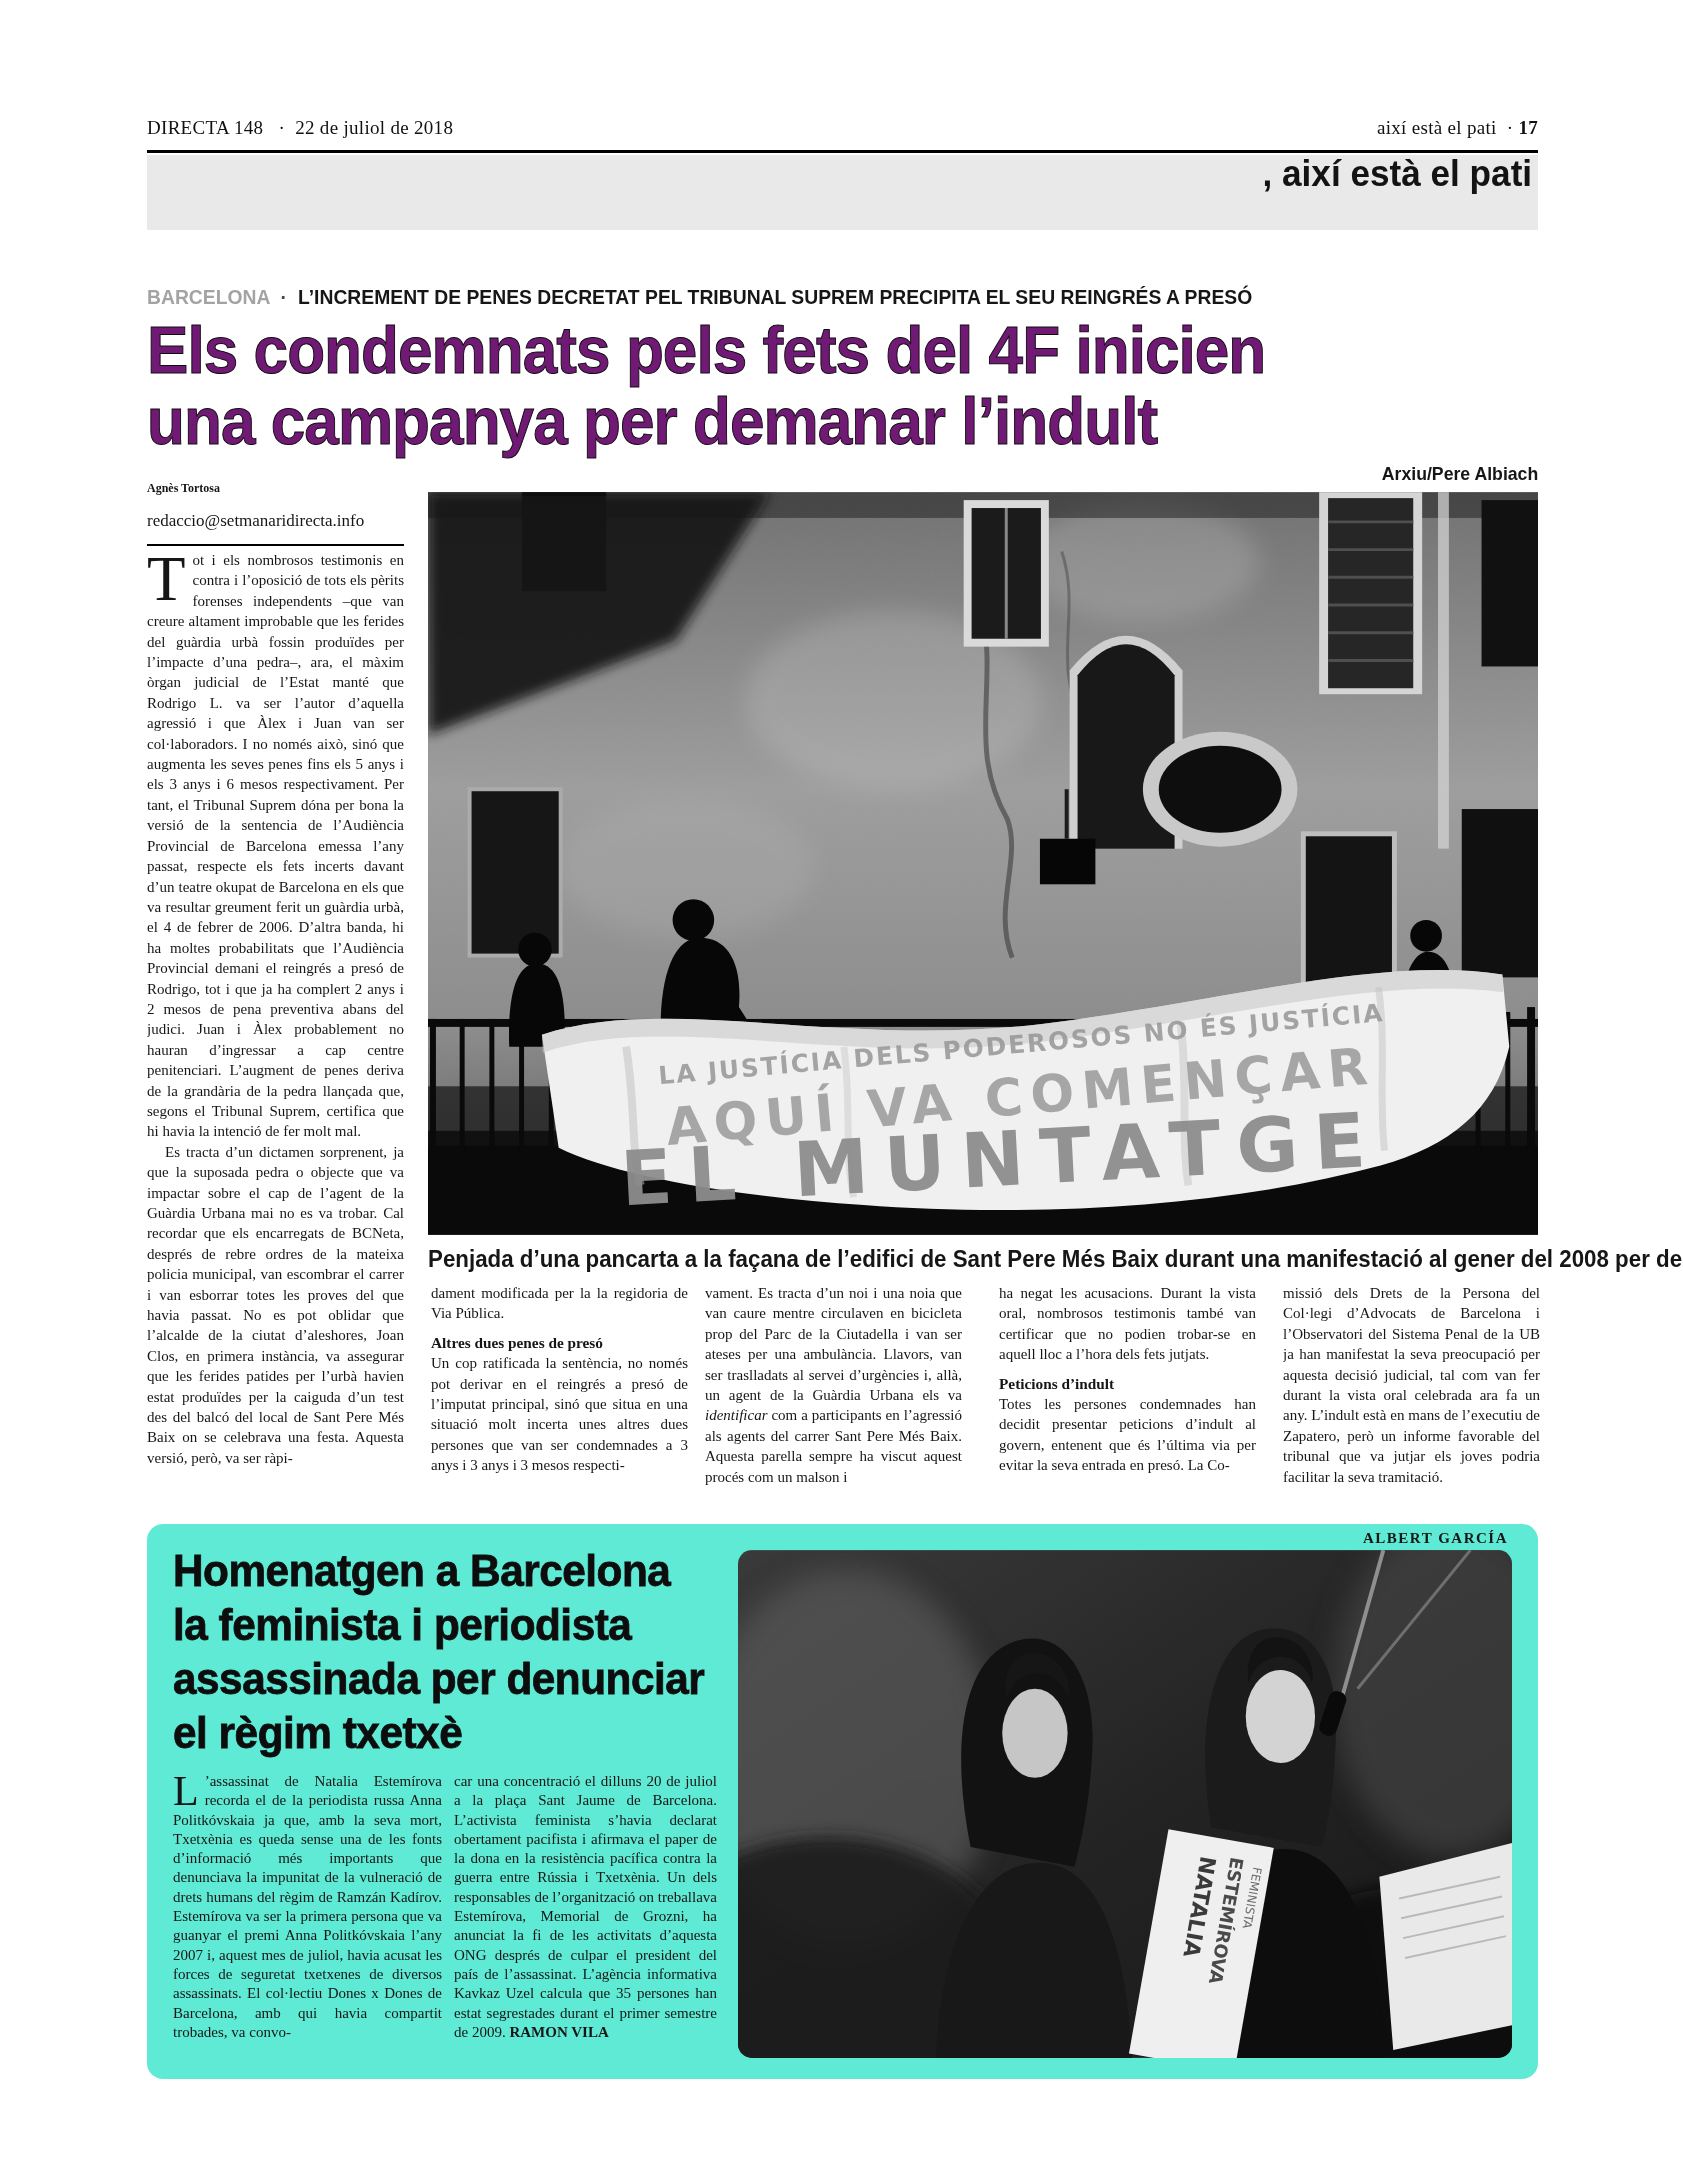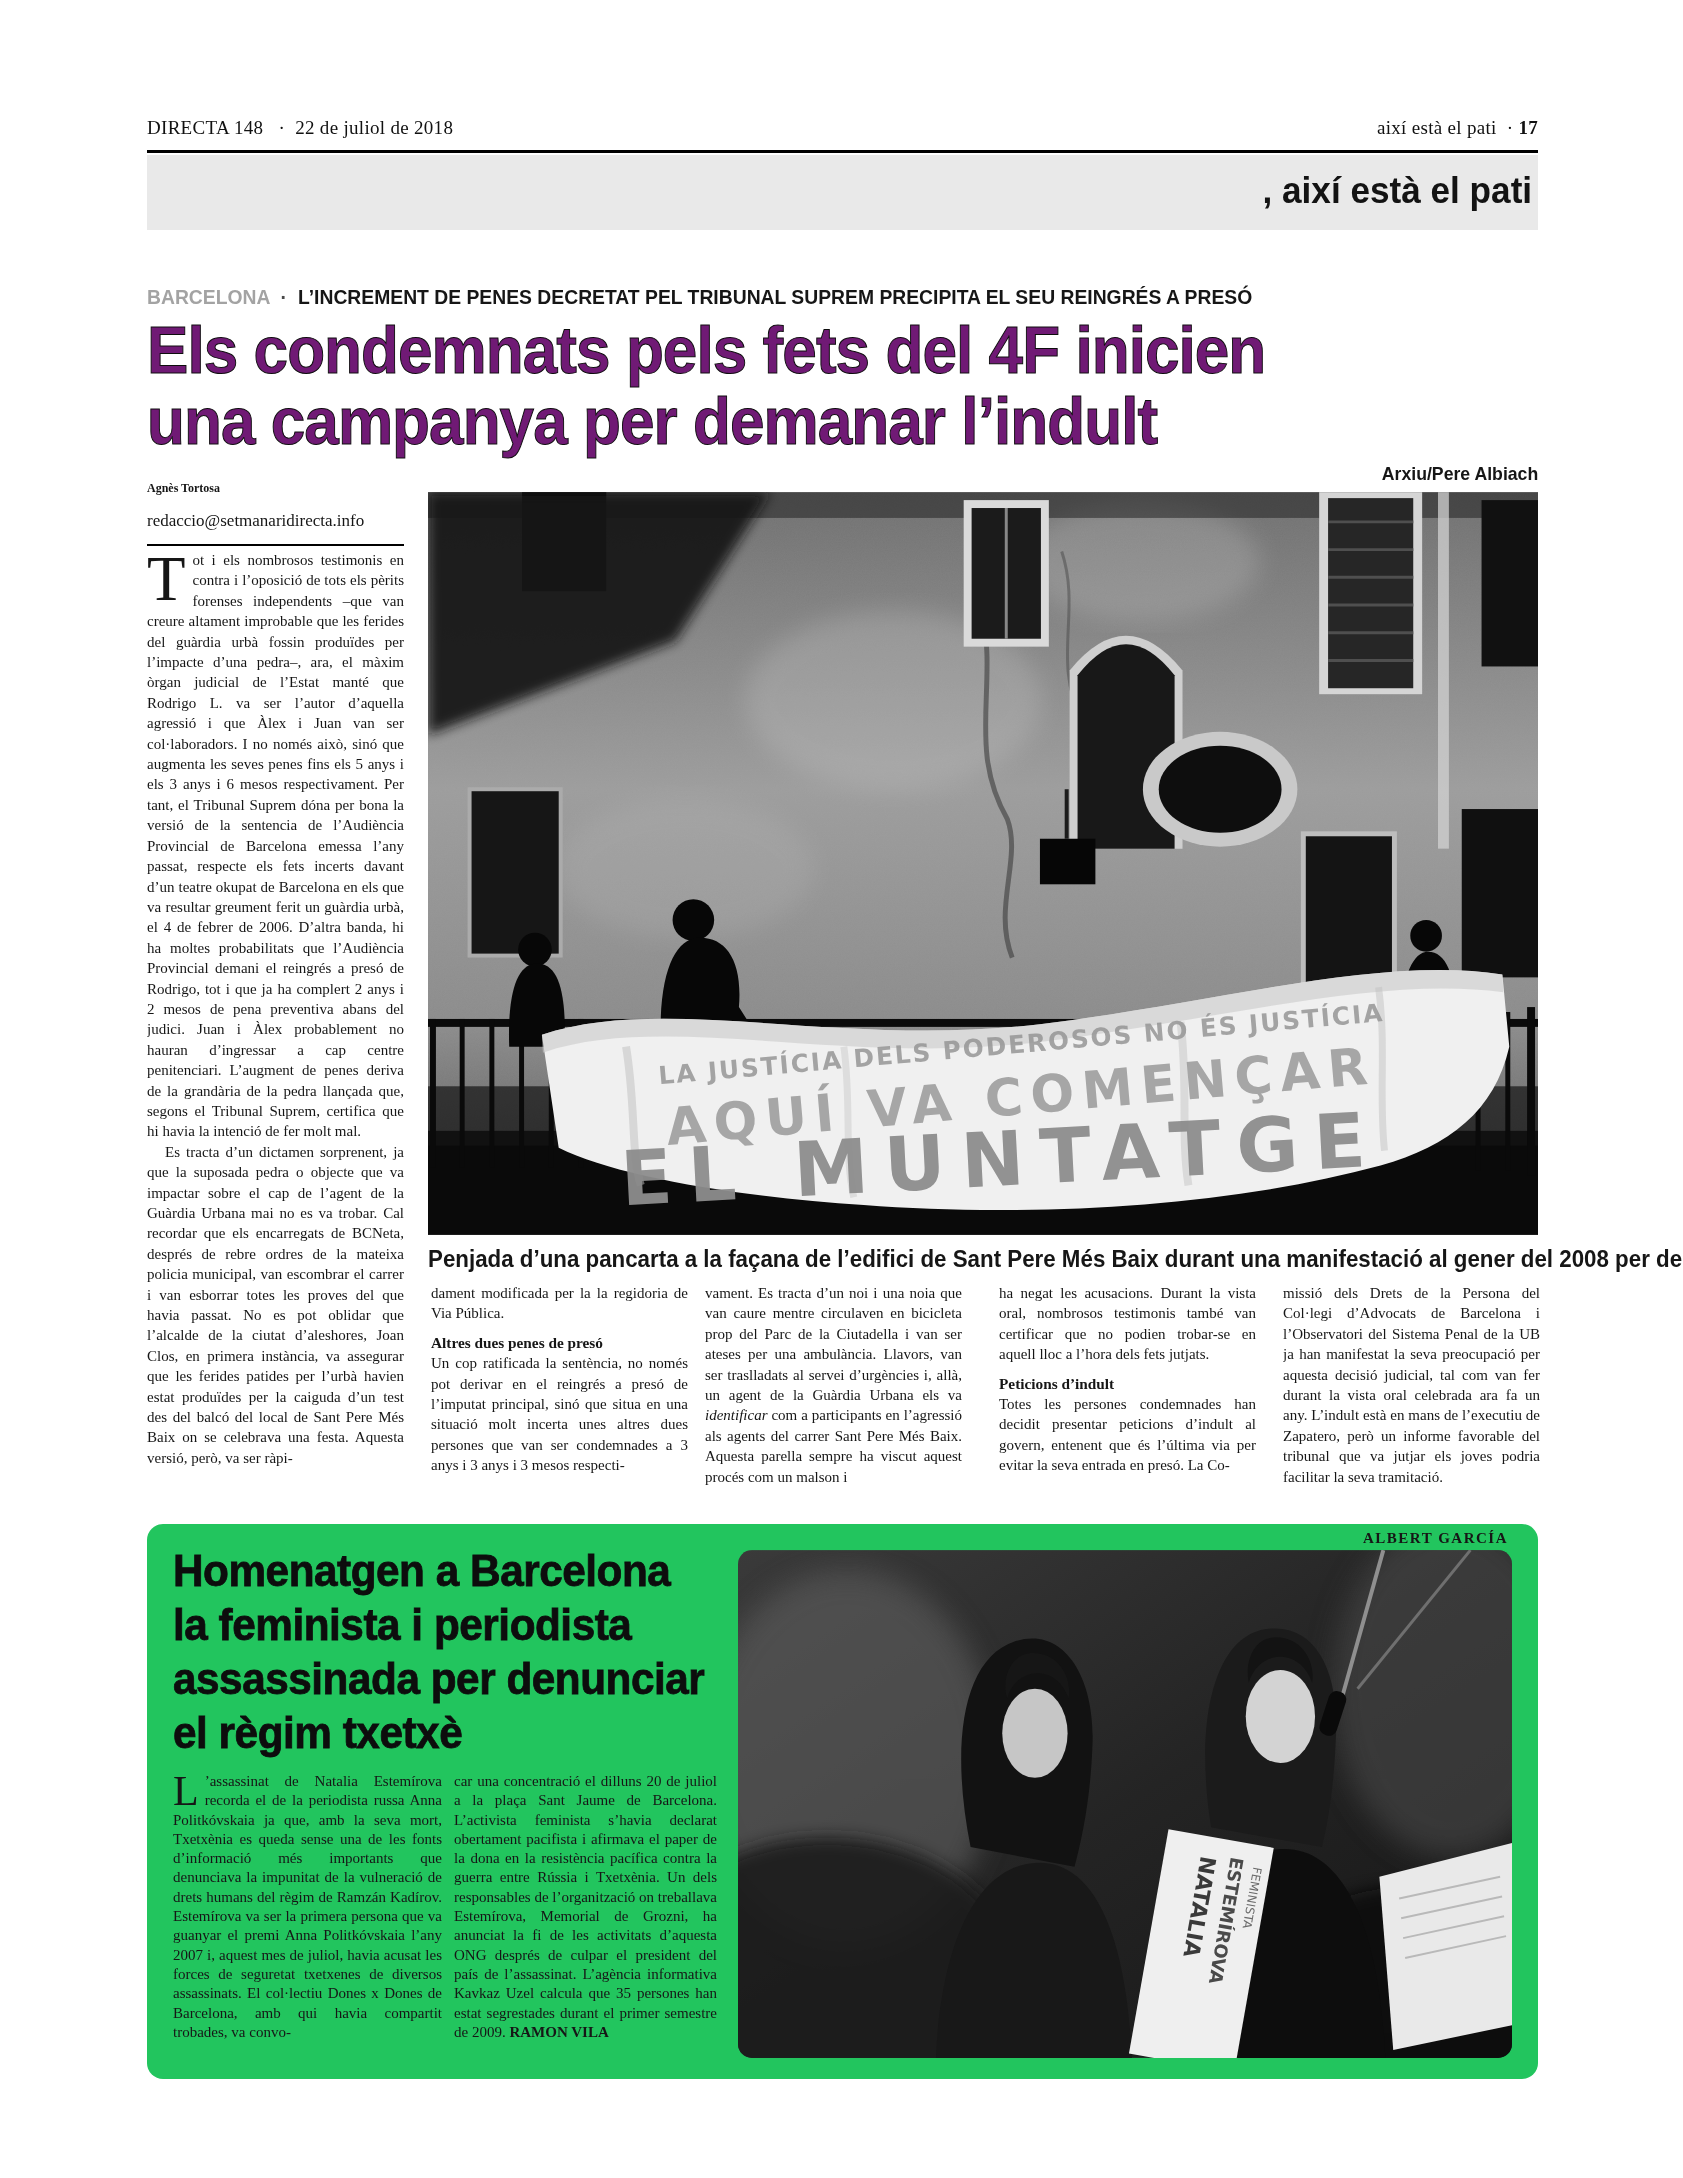--- a/index.html
+++ b/index.html
@@ -7,21 +7,21 @@
         font-family:"Liberation Serif",serif;color:#161616;}
   .abs{position:absolute;}
 
   
   .hdr{top:117px;font-size:19px;letter-spacing:0.3px;color:#111;}
   .hdr-left{left:147px;}
   .hdr-right{left:147px;width:1391px;text-align:right;}
   .hdr-right b{font-weight:bold;}
   .toprule{left:147px;top:150px;width:1391px;height:3px;background:#000;}
   .band{left:147px;top:155px;width:1391px;height:75px;background:#e9e9e9;
-        display:flex;align-items:center;justify-content:flex-end;padding:0;box-sizing:border-box;}
+        display:flex;align-items:flex-start;justify-content:flex-end;padding:0;box-sizing:border-box;}
   .band-label{font-family:"Liberation Sans",sans-serif;font-weight:bold;font-size:37px;line-height:1;
         padding:0 6px 4px 0;color:#131313;display:inline-block;transform:scaleX(.95);transform-origin:100% 100%;}
 
   
   .kicker{left:147px;top:285px;font-family:"Liberation Sans",sans-serif;font-weight:bold;font-size:21px;
         white-space:nowrap;}
   .kicker .inner{display:inline-block;transform:scaleX(.92);transform-origin:0 50%;}
   .kicker .loc{color:#a3a3a3;}
   .kicker .sep{color:#4a4a4a;padding:0 6px;}
   .headline{left:147px;top:315px;width:1485px;font-family:"Liberation Sans",sans-serif;font-weight:bold;
@@ -52,21 +52,21 @@
   .col2{left:431px;top:1283px;width:257px;height:220px;}
   .col3{left:705px;top:1283px;width:257px;height:220px;}
   .col4{left:999px;top:1283px;width:257px;height:220px;}
   .col5{left:1283px;top:1283px;width:257px;height:220px;}
   .dropcap{float:left;font-family:"Liberation Serif",serif;font-size:63px;line-height:50px;
         padding:4px 7px 0 0;font-weight:normal;}
   .dropcap.dc2{font-size:42px;line-height:34px;padding:2px 6px 0 0;}
   .ital{font-style:italic;}
 
   
-  .box{left:147px;top:1524px;width:1391px;height:555px;background:#22c55e;border-radius:16px;}
+  .box{left:147px;top:1524px;width:1391px;height:555px;background:#5eead4;border-radius:16px;}
   .box-credit{right:30px;top:6px;font-size:15px;font-weight:bold;letter-spacing:1.5px;}
   .box-headline{left:26px;top:20px;font-family:"Liberation Sans",sans-serif;font-weight:bold;
         font-size:45px;line-height:54px;color:#0d0d0d;letter-spacing:-0.5px;}
   .box-headline .hl-line{display:block;transform:scaleX(.94);transform-origin:0 50%;white-space:nowrap;
         -webkit-text-stroke:0.8px #0d0d0d;}
   .box-photo{left:591px;top:26px;width:774px;height:508px;}
   .boxcol{font-size:15px;line-height:19.3px;text-align:justify;overflow:hidden;position:absolute;}
   .boxcol p{margin:0;}
   .bcol1{left:26px;top:248px;width:269px;height:295px;}
   .bcol2{left:307px;top:248px;width:263px;height:295px;}

